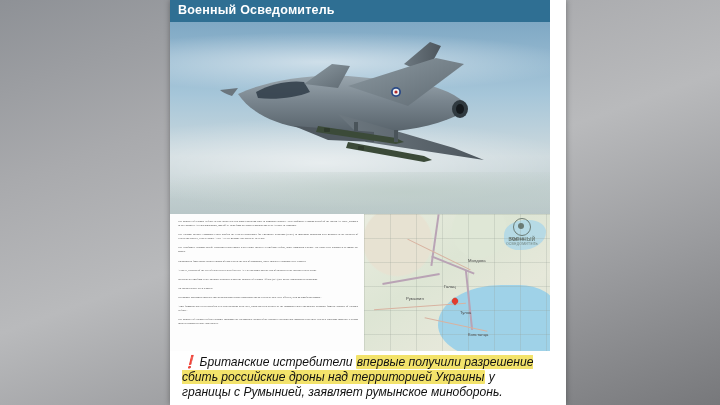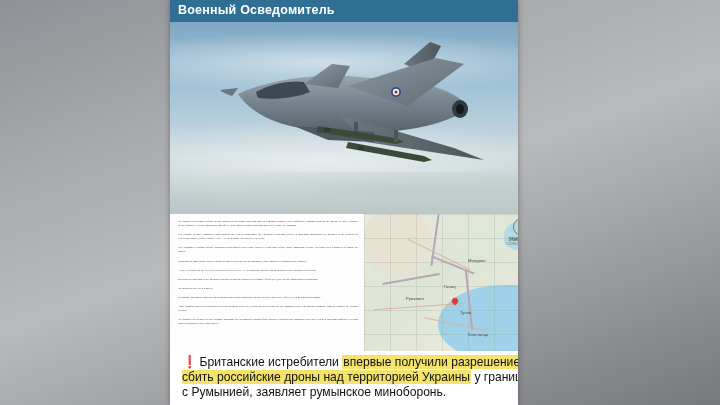--- a/index.html
+++ b/index.html
@@ -17,21 +17,21 @@
     position: relative;
     width: 720px;
     height: 405px;
     background: linear-gradient(160deg, #8e9196 0%, #a9aaad 28%, #b9babc 50%, #9a9b9e 74%, #77787b 100%);
     overflow: hidden;
   }
   .post {
     position: absolute;
     left: 170px;
     top: 0;
-    width: 348px;
+    width: 396px;
     height: 405px;
     background: #ffffff;
     box-shadow: 0 0 6px rgba(0,0,0,0.35);
     overflow: hidden;
   }
   
   .chan-bar {
     position: absolute;
     left: 0;
     top: 0;
@@ -210,20 +210,21 @@
   
   .caption {
     position: absolute;
     left: 0;
     top: 351px;
     width: 380px;
     height: 54px;
     box-sizing: border-box;
     padding: 4px 10px 4px 12px;
     background: #ffffff;
+    font-style: italic;
   }
   .caption-text {
     font-size: 12.1px;
     line-height: 15.2px;
     color: #111111;
     font-family: "Liberation Sans", sans-serif;
   }
   .warn {
     color: #e02b1e;
     font-size: 12.5px;

